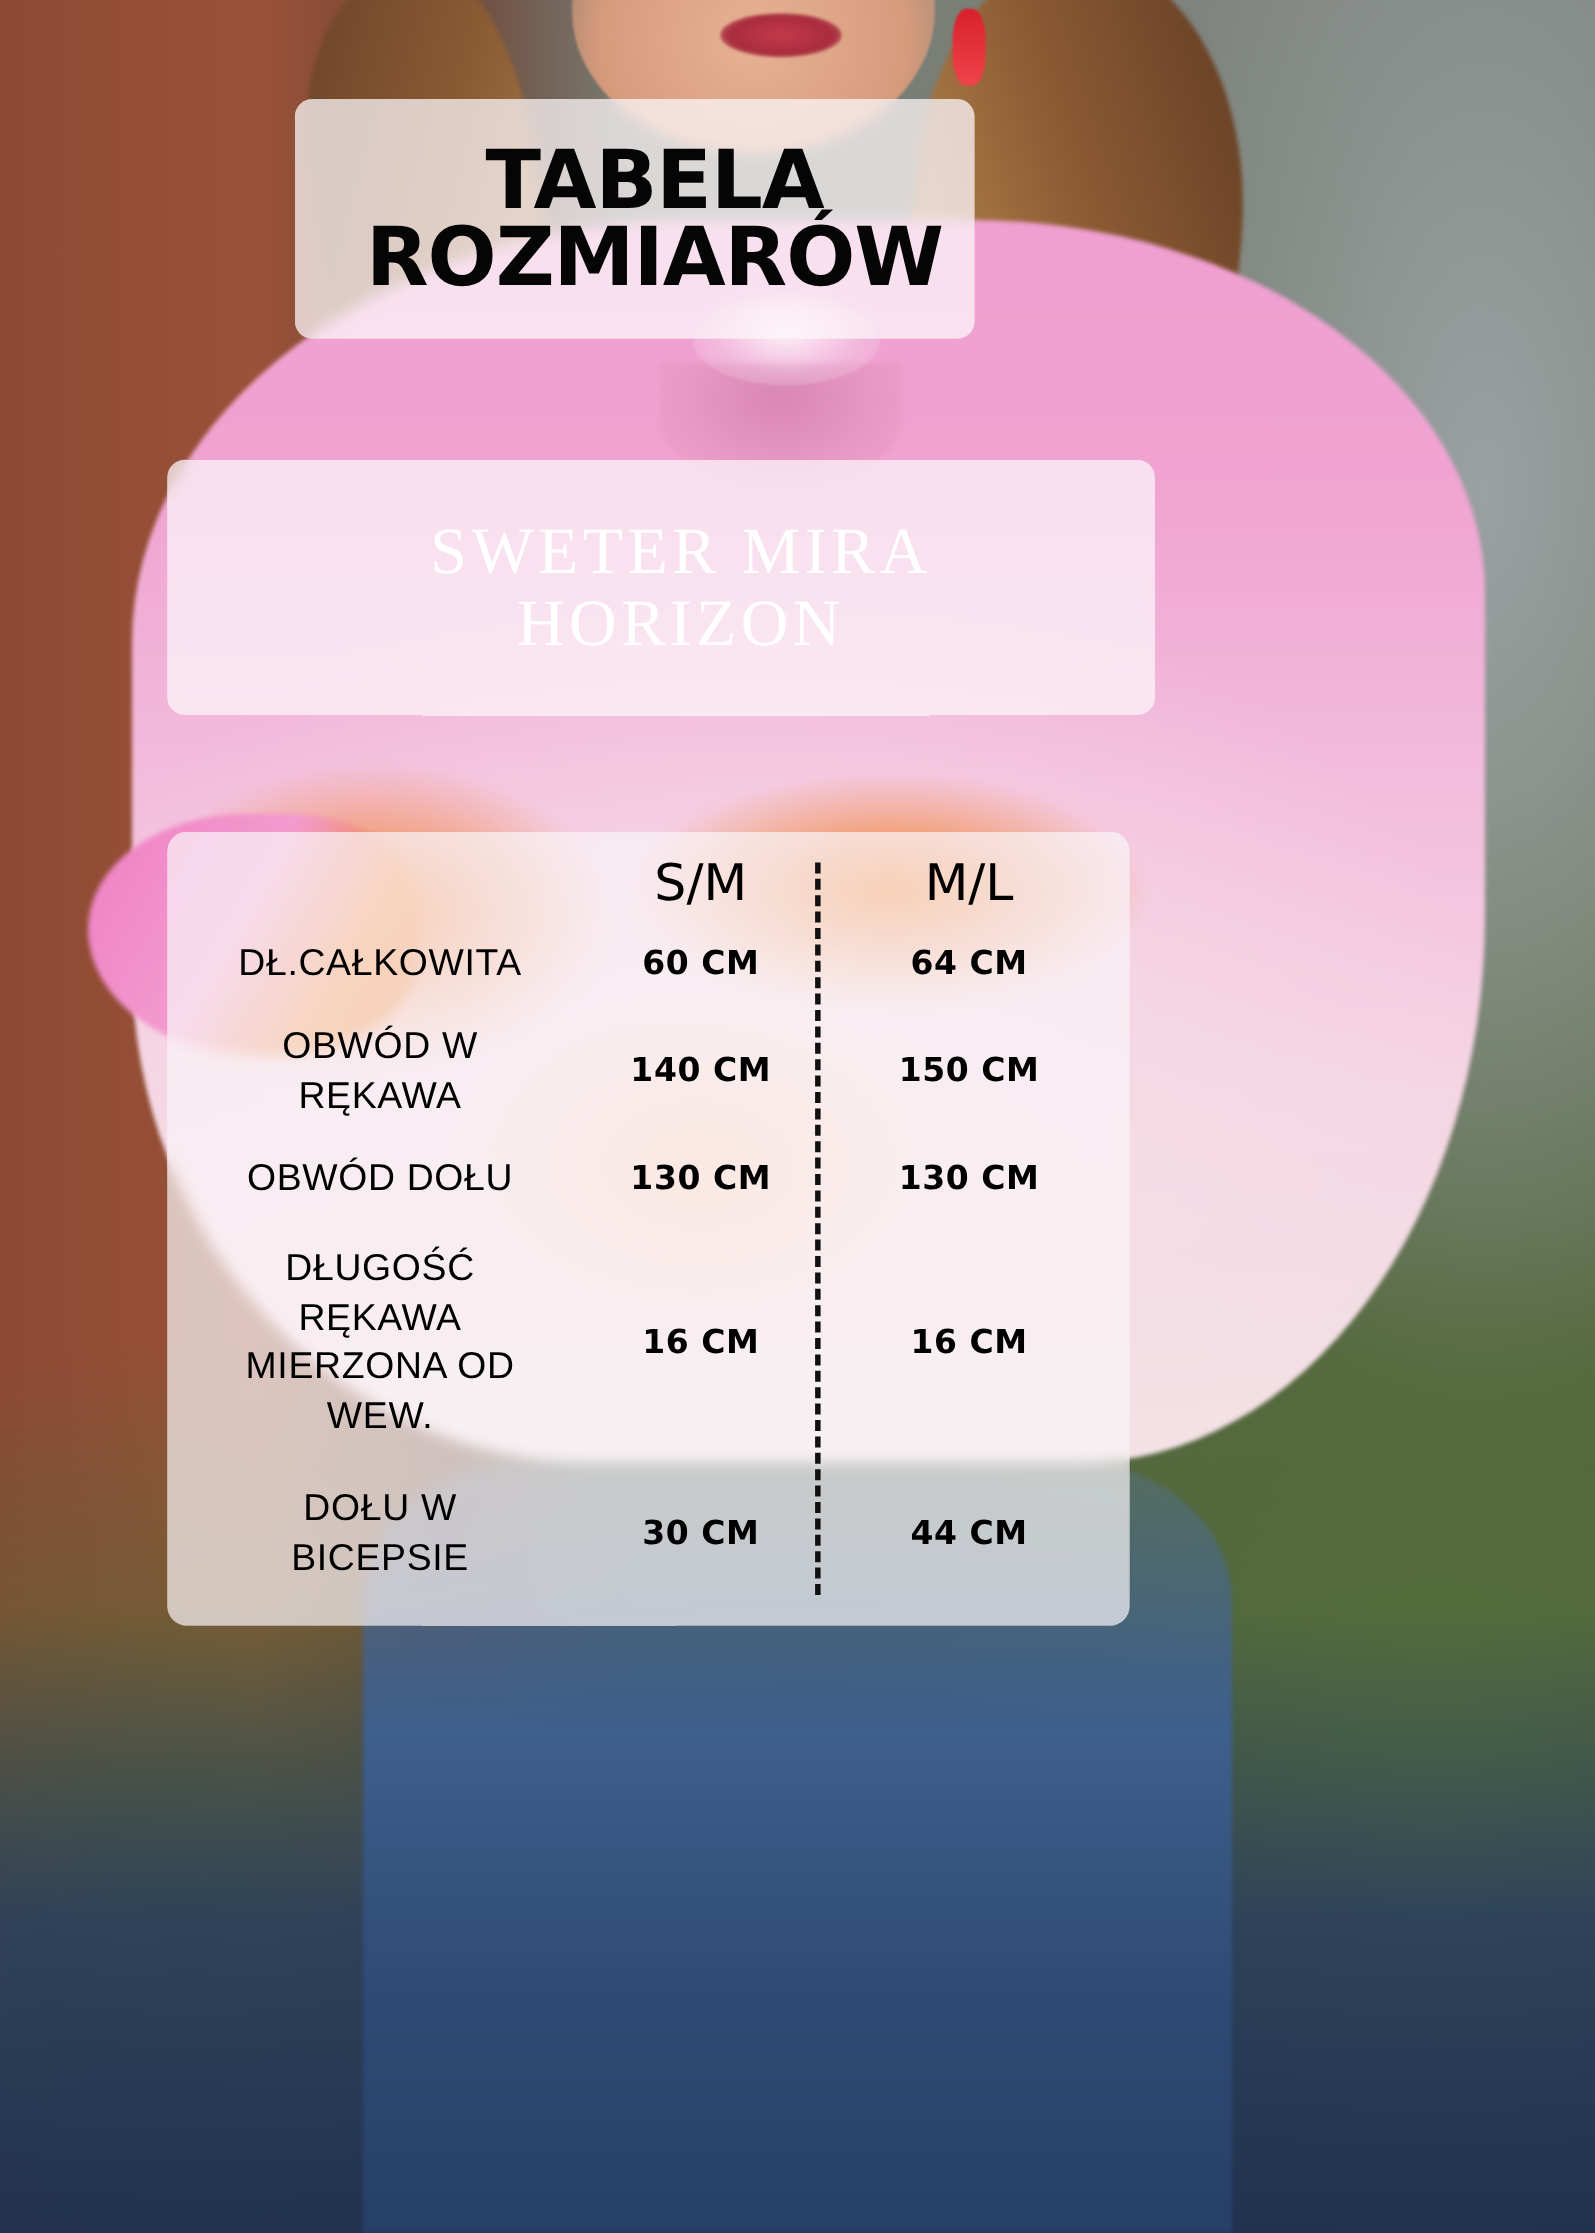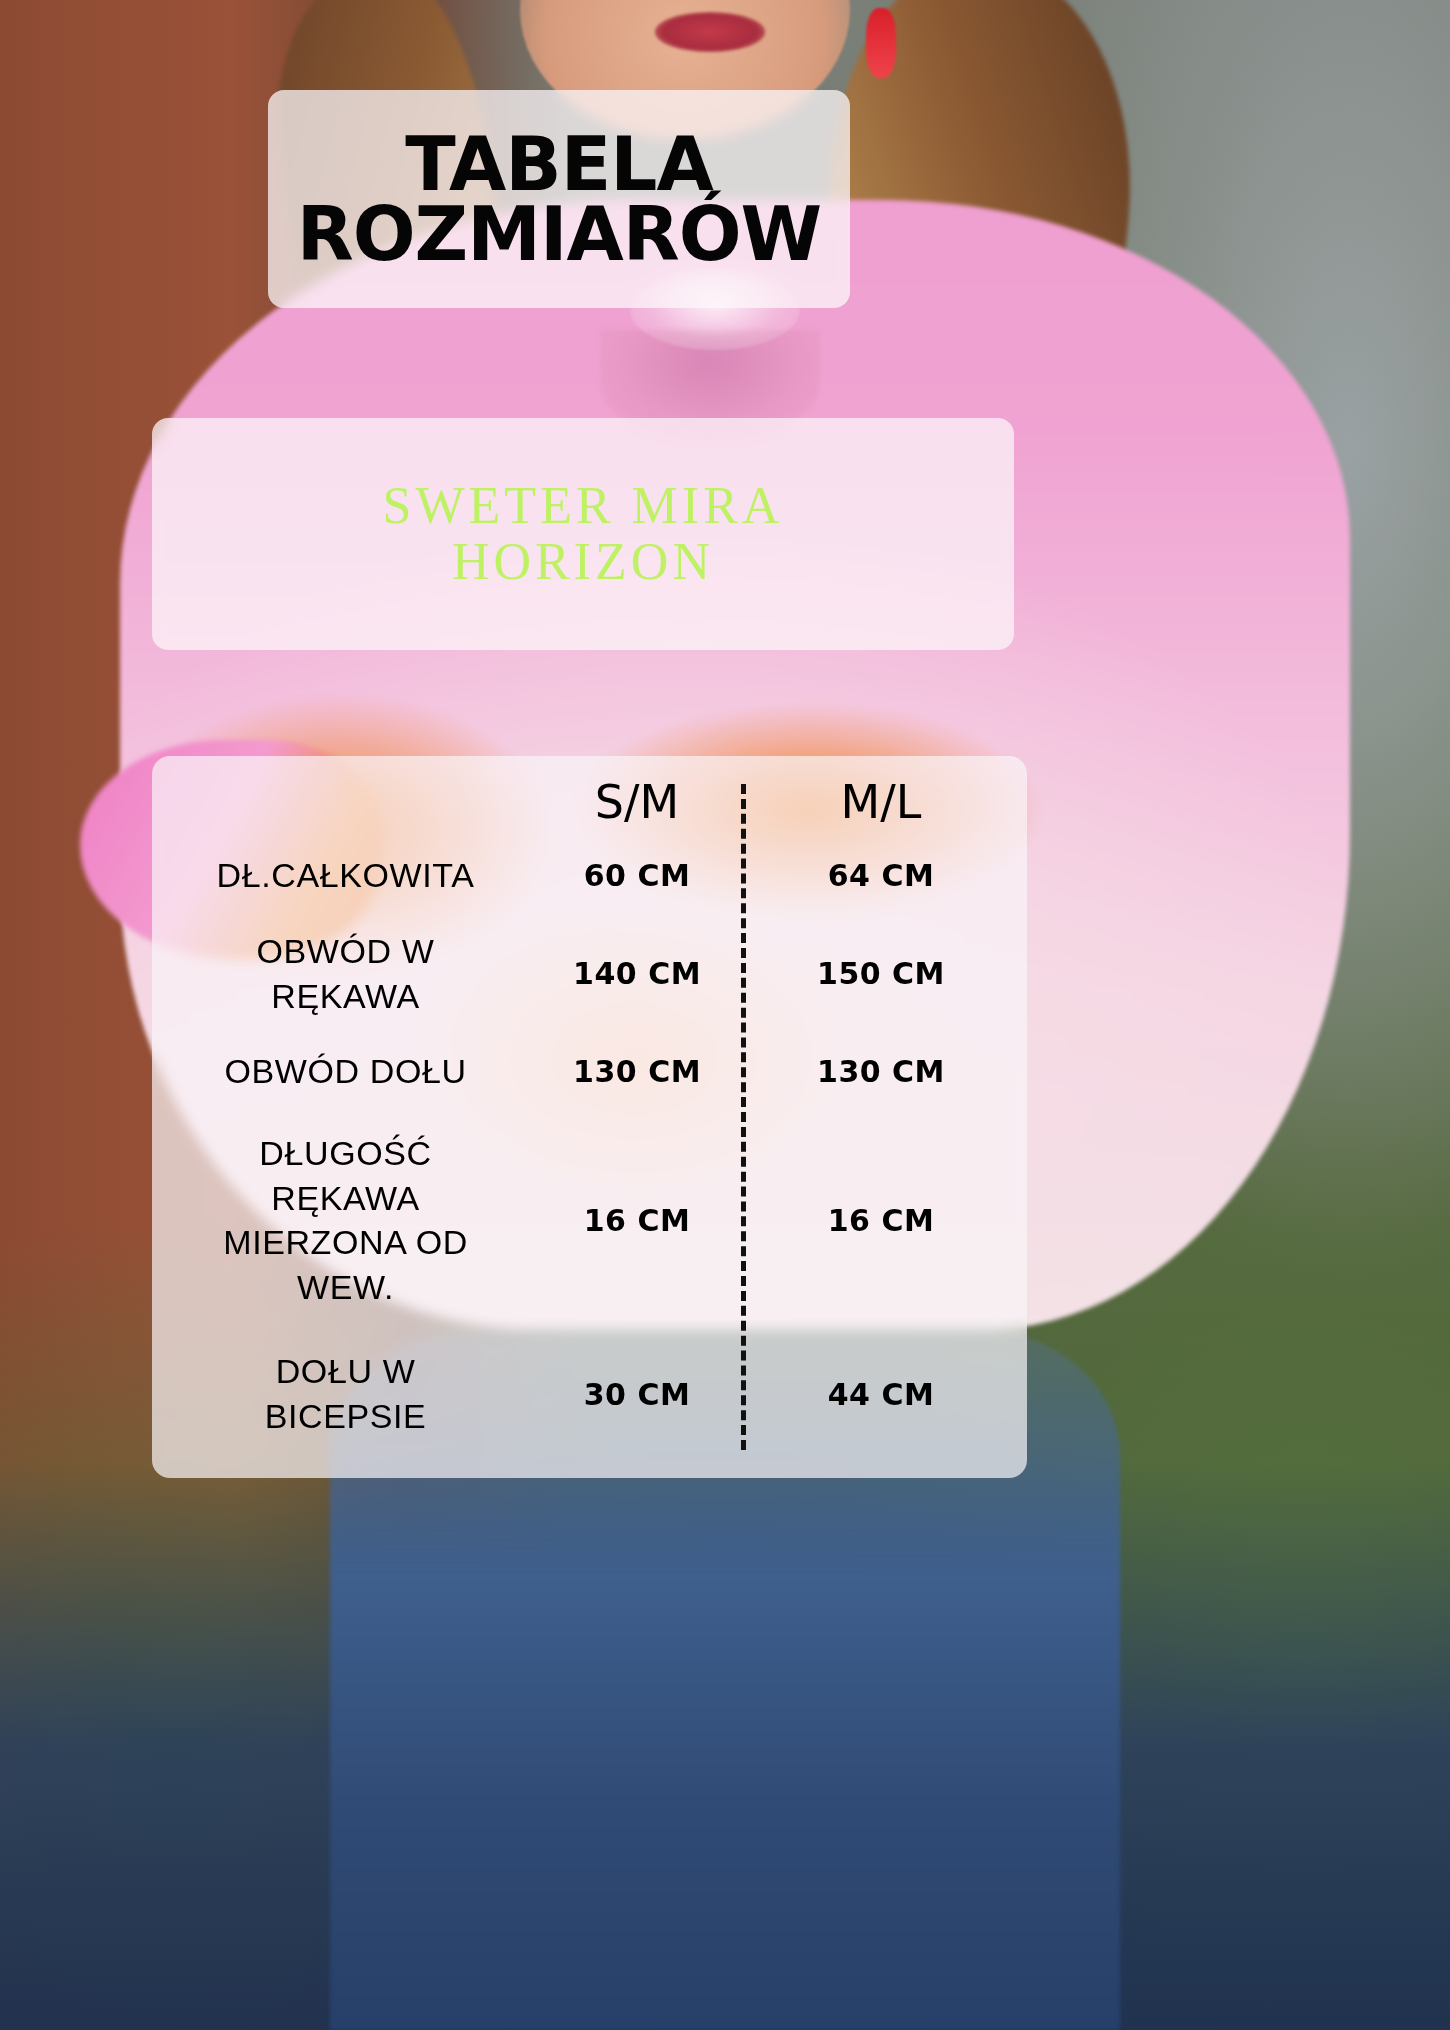--- a/index.html
+++ b/index.html
@@ -132,20 +132,21 @@
     border-radius: 18% 18% 0 0;
     filter: blur(2px);
   }
 
   
   .card {
     position: absolute;
     background: rgba(255, 248, 250, 0.78);
     backdrop-filter: blur(6px);
     border-radius: 18px;
+    padding-left: 36px;
   }
 
   .title-card {
     left: 268px;
     top: 90px;
     width: 582px;
     height: 218px;
     border-radius: 16px;
     display: flex;
     align-items: center;
@@ -170,24 +171,24 @@
     height: 232px;
     border-radius: 16px;
     display: flex;
     align-items: center;
     justify-content: center;
     background: rgba(252, 247, 249, 0.72);
   }
   .subtitle-text {
     font-family: "Liberation Serif", "DejaVu Serif", serif;
     font-weight: 400;
-    font-size: 52px;
+    font-size: 60px;
     line-height: 1.08;
     letter-spacing: 4px;
-    color: #bef264;
+    color: #ffffff;
     text-align: center;
   }
 
   .table-card {
     left: 152px;
     top: 756px;
     width: 875px;
     height: 722px;
     border-radius: 18px;
     background: rgba(250, 245, 248, 0.70);

